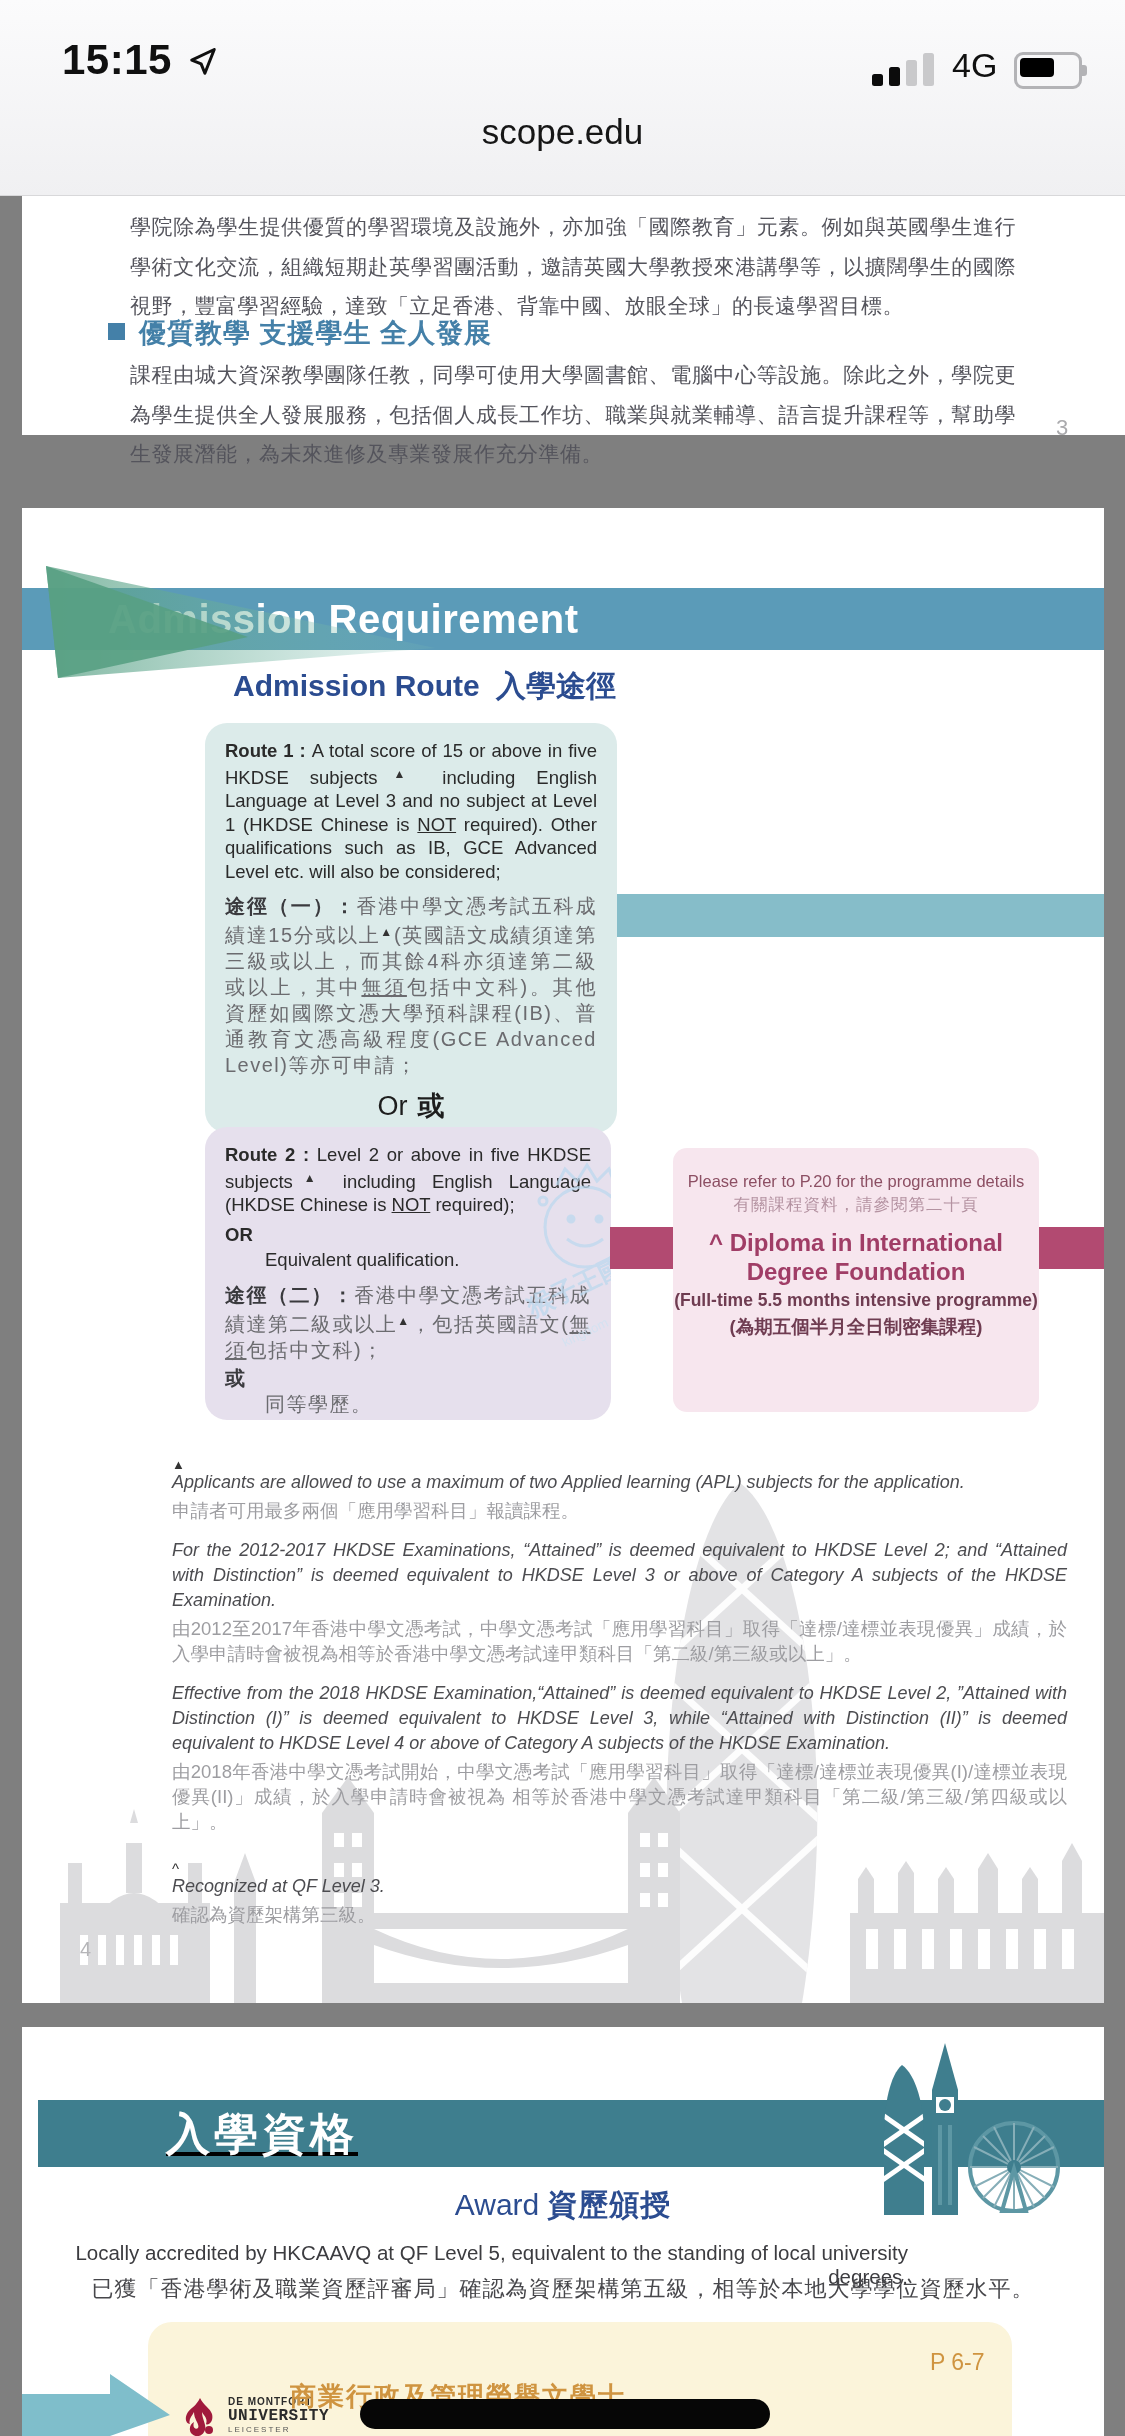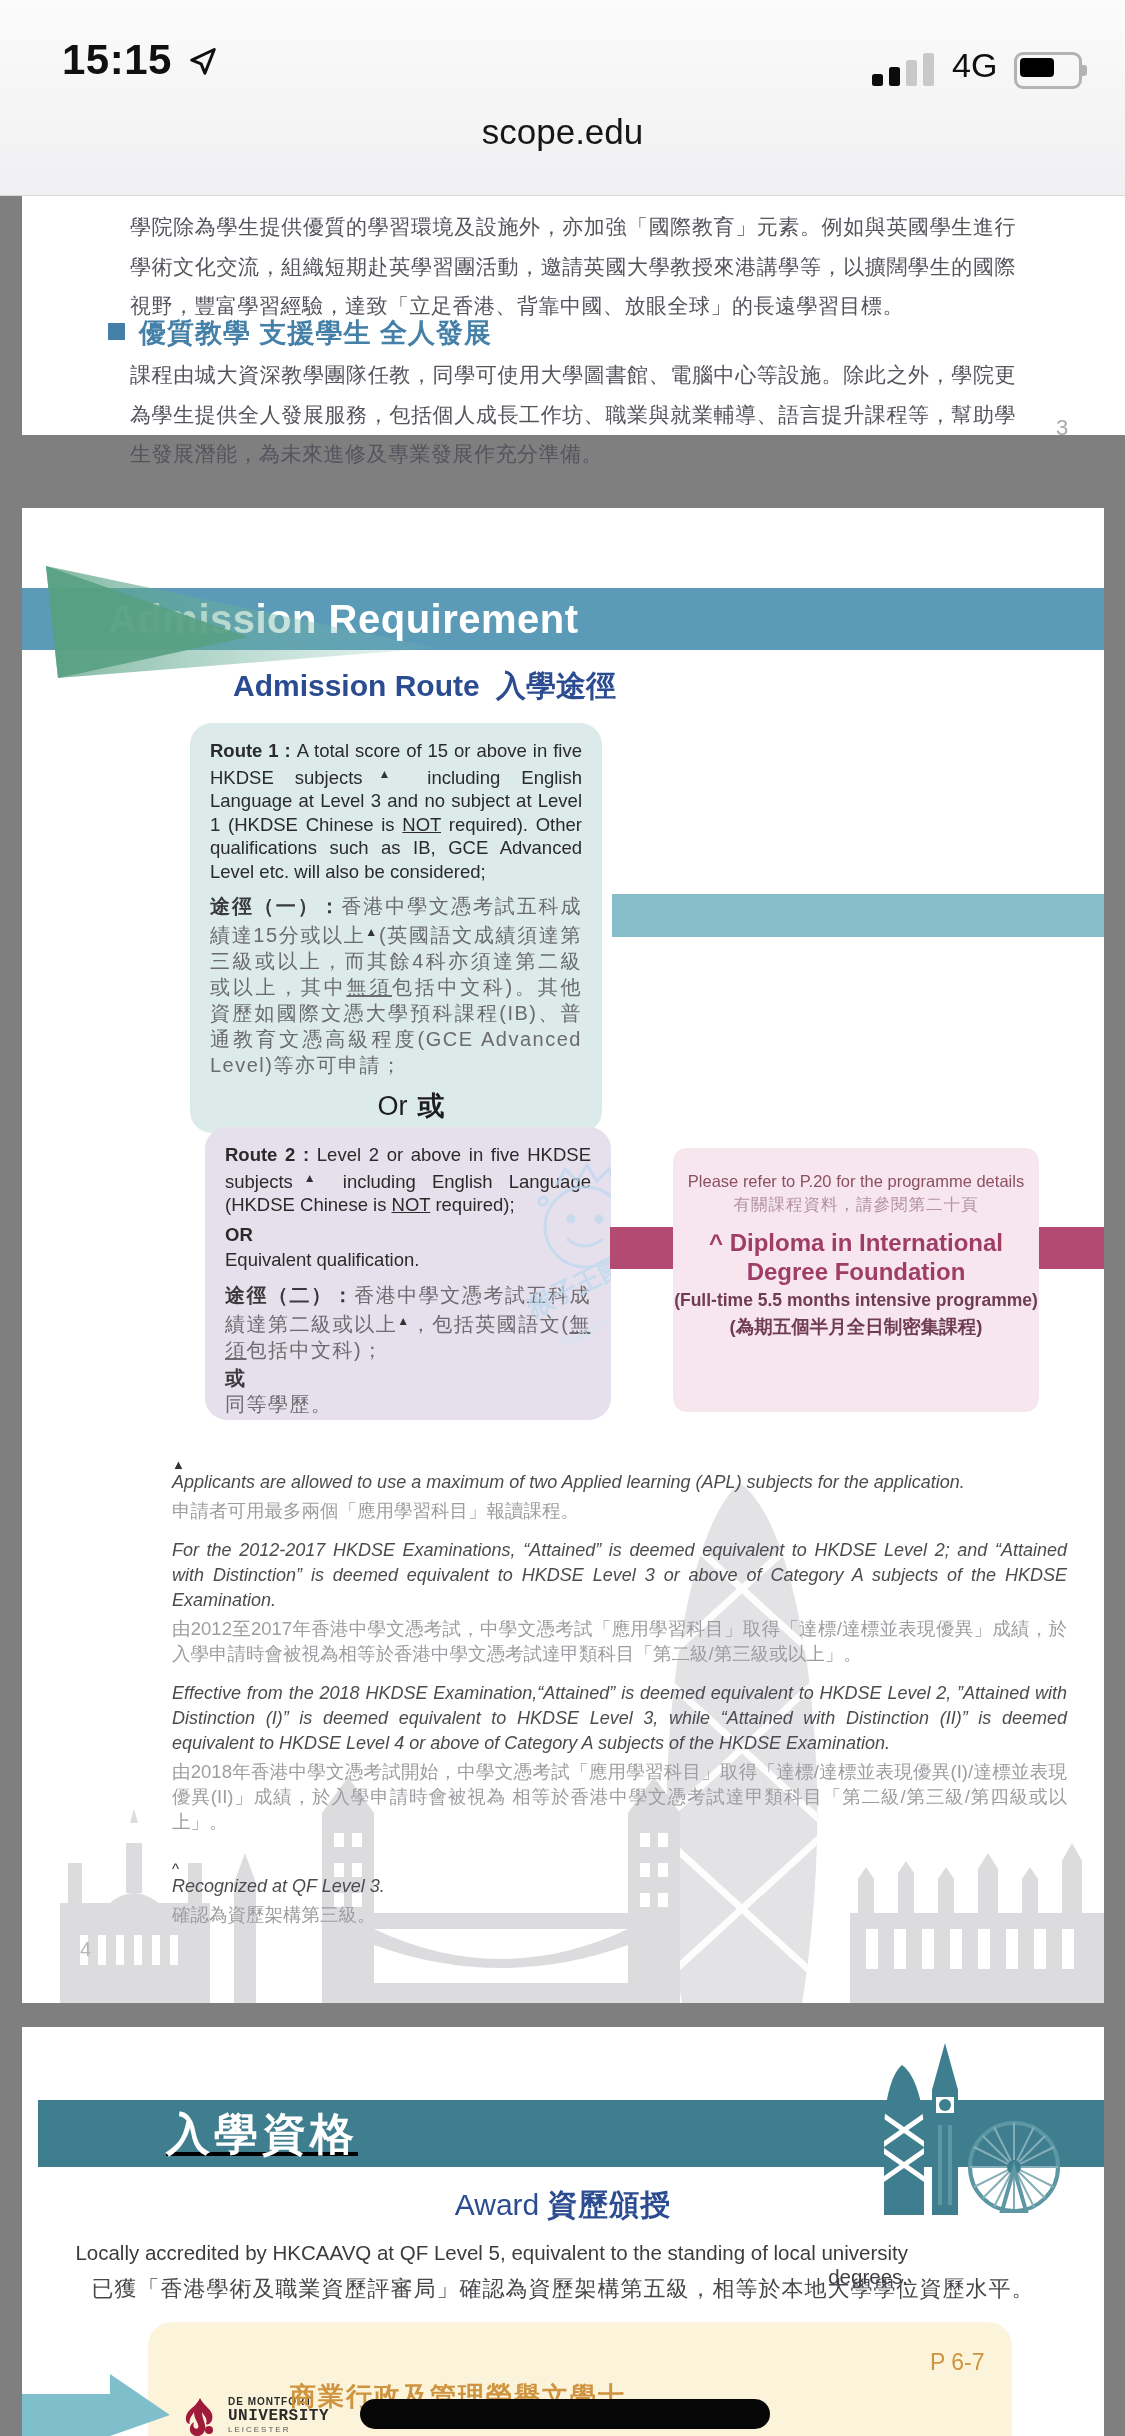--- a/index.html
+++ b/index.html
@@ -36,31 +36,31 @@
   .p3p2{left:108px;top:160px;width:886px;}
   .pagenum{color:#aaaaad;font-size:22px;}
   
   .banner4{left:0;top:80px;width:1082px;height:62px;background:#5b9bb8;}
   .banner4 span{display:block;margin-left:86px;line-height:62px;font-size:40px;font-weight:700;color:#ffffff;letter-spacing:0.5px;}
   .tri-svg{left:8px;top:40px;}
   .sect4{left:211px;top:158px;font-size:30px;color:#2b4c90;}
   .sect4 .en{font-weight:600;}
   .sect4 .zh{font-weight:700;margin-left:8px;}
   .routebox{border-radius:22px;padding:16px 20px;box-sizing:border-box;}
-  .route1{left:168px;top:215px;width:412px;height:410px;background:#dcebea;}
+  .route1{left:183px;top:215px;width:412px;height:410px;background:#dcebea;}
   .route2{left:183px;top:619px;width:406px;height:293px;background:#e6e0ed;overflow:hidden;}
   .r-en{font-size:18.5px;line-height:23.5px;color:#2a2a2a;text-align:justify;}
   .r-en b{font-weight:700;}
   .r-zh{margin-top:10px;font-size:20px;line-height:26px;color:#6b6b6f;text-align:justify;letter-spacing:1.5px;}
   .r-zh b{color:#3a3a3e;}
   .tri{font-size:12px;vertical-align:6px;color:#333;}
   .u{text-decoration:underline;}
   .orline{font-weight:700;font-size:18.5px;line-height:23.5px;color:#2a2a2a;margin-top:6px;}
   .orline2{font-weight:700;font-size:20px;line-height:26px;color:#3a3a3e;margin-top:2px;}
-  .plain{margin-top:2px;}
+  .plain{margin-top:2px;margin-left:40px;}
   .tealband{left:590px;top:386px;width:492px;height:43px;background:#86bdc9;}
   .orrow{left:183px;top:580px;width:412px;text-align:center;font-size:27px;color:#1d1d1d;}
   .orrow .zh{font-weight:700;margin-left:10px;}
   .maroon{background:#b24a71;height:42px;top:719px;}
   .mL{left:588px;width:64px;}
   .mR{left:1016px;width:66px;}
   .pinkbox{left:651px;top:640px;width:366px;height:264px;background:#f7e6ee;border-radius:14px;text-align:center;box-sizing:border-box;padding-top:24px;}
   .pk-note{font-size:16.5px;color:#8c4f63;}
   .pk-notezh{font-size:16.5px;color:#b492a1;margin-top:3px;letter-spacing:1px;}
   .pk-ten{margin:12px auto 0;width:300px;font-size:24px;line-height:29px;font-weight:700;color:#a03d66;}

